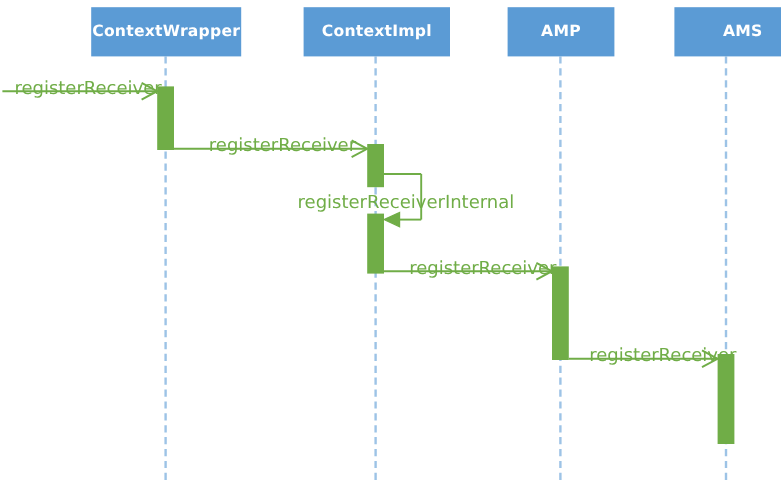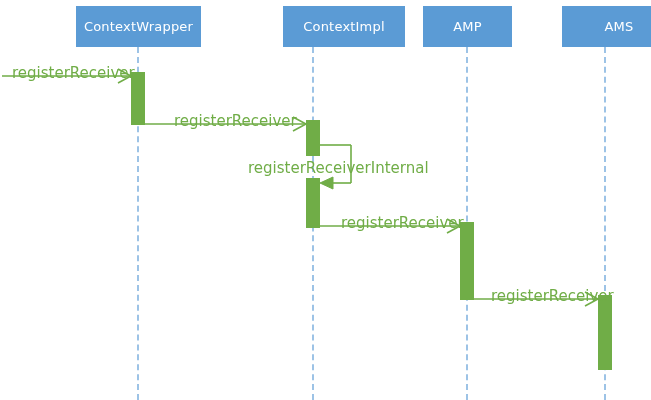--- a/index.html
+++ b/index.html
@@ -6,21 +6,21 @@
   html,body{margin:0;padding:0;background:#ffffff;}
   body{
     font-family:"DejaVu Sans", sans-serif;
     width:651px;height:400px;overflow:hidden;position:relative;
   }
   #diagram{position:absolute;left:0;top:0;width:651px;height:400px;}
   .lifeline-header{
     position:absolute;
     background:#5B9BD5;
     color:#ffffff;
-    font-weight:normal;
+    font-weight:bold;
     font-size:13px;
     display:flex;align-items:center;justify-content:center;
     letter-spacing:0.2px;
     box-sizing:border-box;
     line-height:1;
   }
   .lifeline-line{
     position:absolute;
     width:0;
     border-left:2px dashed #9DC3E6;
@@ -49,21 +49,21 @@
       <div class="lifeline-line" style="left: 137px; top: 47px; height: 353px; border-left-color: rgb(157, 195, 230);"></div>
       <div class="lifeline-line" style="left: 312px; top: 47px; height: 353px; border-left-color: rgb(157, 195, 230);"></div>
       <div class="lifeline-line" style="left: 466px; top: 47px; height: 353px; border-left-color: rgb(157, 195, 230);"></div>
       <div class="lifeline-line" style="left: 604px; top: 47px; height: 353px; border-left-color: rgb(157, 195, 230);"></div>
     </div>
 
   <div id="headers">
       <div class="lifeline-header" style="left: 76px; top: 6px; width: 125px; height: 41px; background: rgb(91, 155, 213); color: rgb(255, 255, 255);">
         <span>ContextWrapper</span>
       </div>
-      <div class="lifeline-header" style="left: 253px; top: 6px; width: 122px; height: 41px; background: rgb(91, 155, 213); color: rgb(255, 255, 255); margin-left: 30px;">
+      <div class="lifeline-header" style="left: 253px; top: 6px; width: 122px; height: 41px; background: rgb(91, 155, 213); color: rgb(255, 255, 255);">
         <span>ContextImpl</span>
       </div>
       <div class="lifeline-header" style="left: 423px; top: 6px; width: 89px; height: 41px; background: rgb(91, 155, 213); color: rgb(255, 255, 255);">
         <span>AMP</span>
       </div>
       <div class="lifeline-header" style="left: 562px; top: 6px; width: 89px; height: 41px; background: rgb(91, 155, 213); color: rgb(255, 255, 255); padding-left: 25px;">
         <span>AMS</span>
       </div>
     </div>
 

